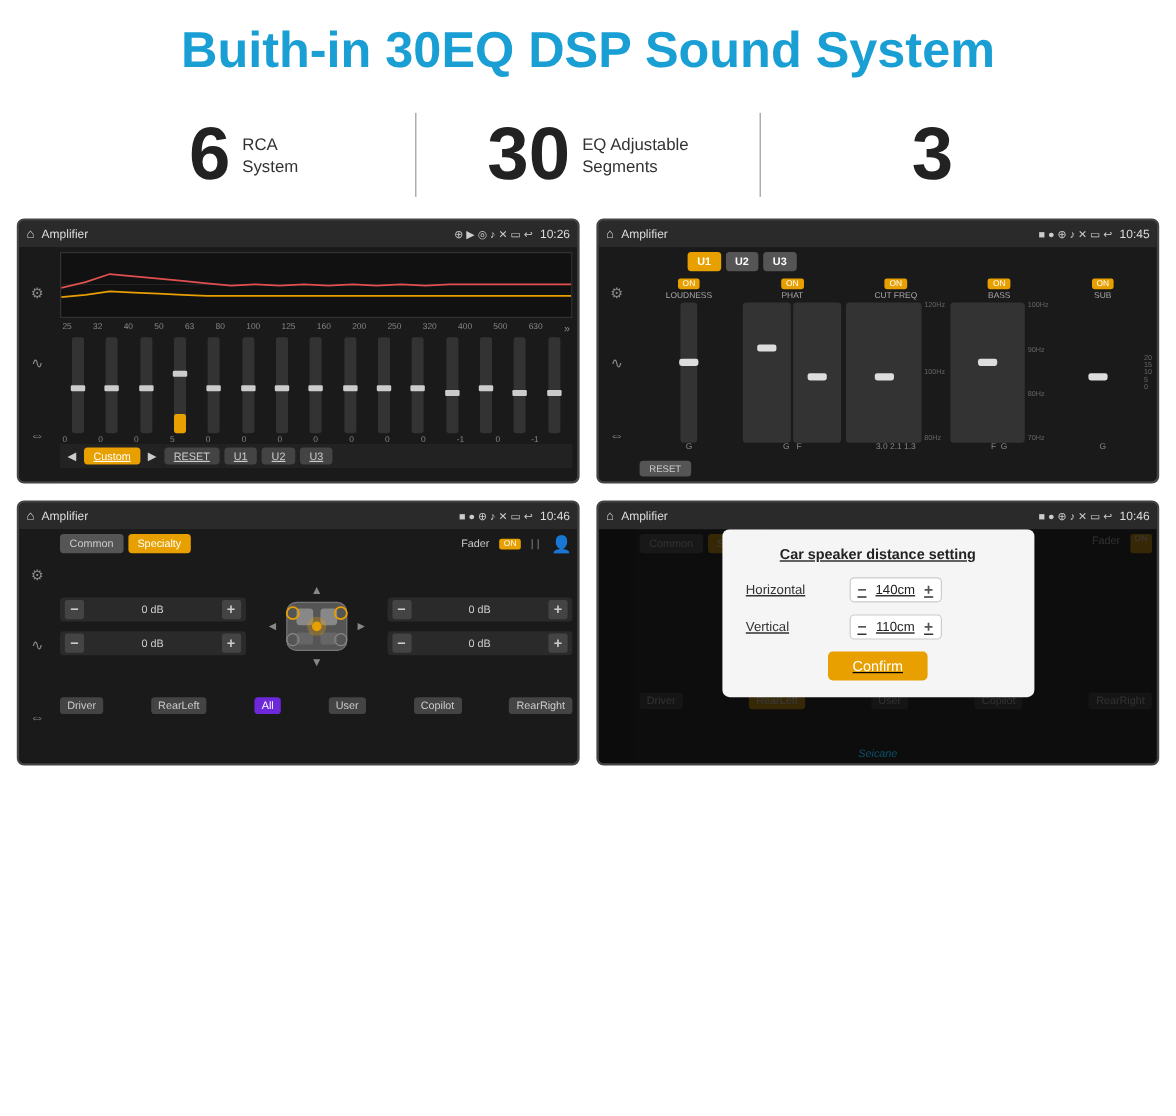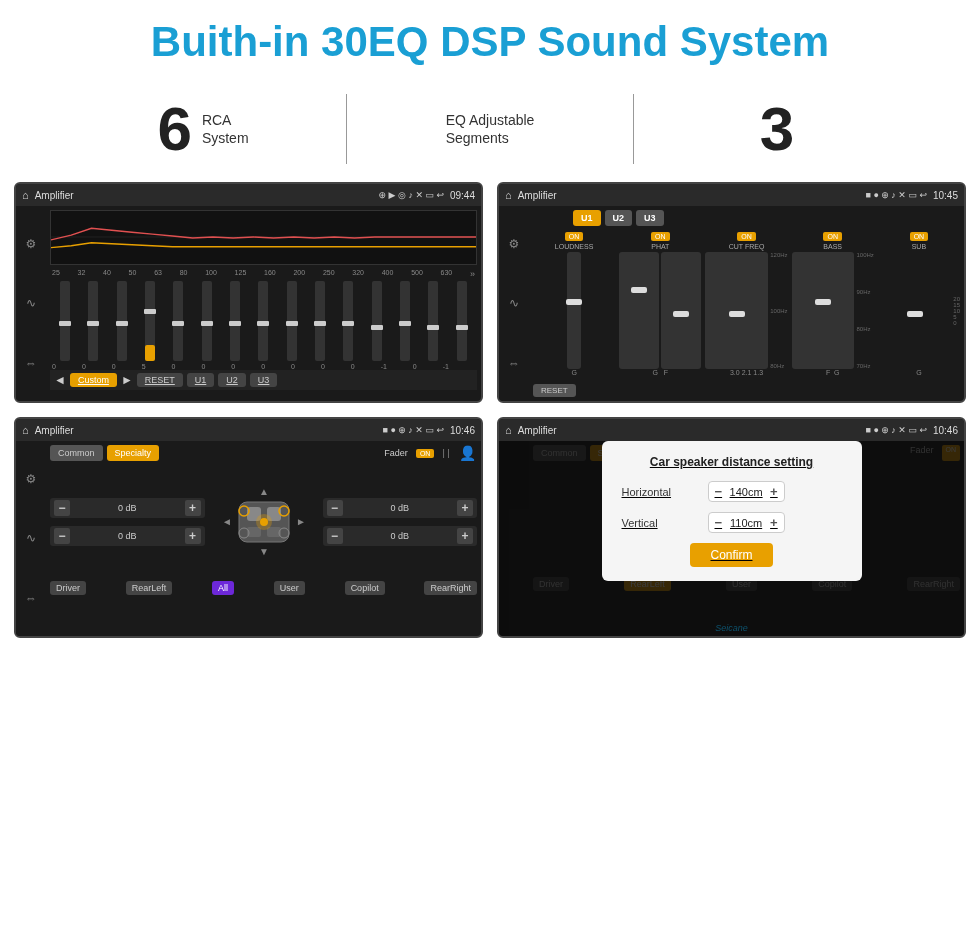--- a/index.html
+++ b/index.html
@@ -478,38 +478,39 @@
 
 <div class="stats-row">
   <div class="stat-item">
     <span class="stat-number">6</span>
     <span class="stat-label">
       <span>RCA</span><br><span>System</span>
     </span>
   </div>
   <div class="stat-divider"></div>
   <div class="stat-item">
+    <span class="stat-number">30</span>
     <span class="stat-label">
       <span>EQ Adjustable</span><br><span>Segments</span>
     </span>
   </div>
   <div class="stat-divider"></div>
   <div class="stat-item">
     <span class="stat-number">3</span>
   </div>
 </div>
 
 <div class="screens-grid">
 
   <div class="screen">
     <div class="screen-topbar">
       <span class="home-icon">⌂</span>
       <span class="title">Amplifier</span>
       <span style="color:#ccc;font-size:9px;">⊕ ▶ ◎ ♪ ✕ ▭ ↩</span>
-      <span class="time">09:44</span>
+      <span class="time">10:26</span>
     </div>
     <div class="eq-screen-content">
       <div class="eq-sidebar">
         <span class="eq-sidebar-icon">⚙</span>
         <span class="eq-sidebar-icon">∿</span>
         <span class="eq-sidebar-icon">⇔</span>
       </div>
       <div class="eq-main">
         <div class="eq-chart">
           <svg viewBox="0 0 420 55" preserveAspectRatio="none">

